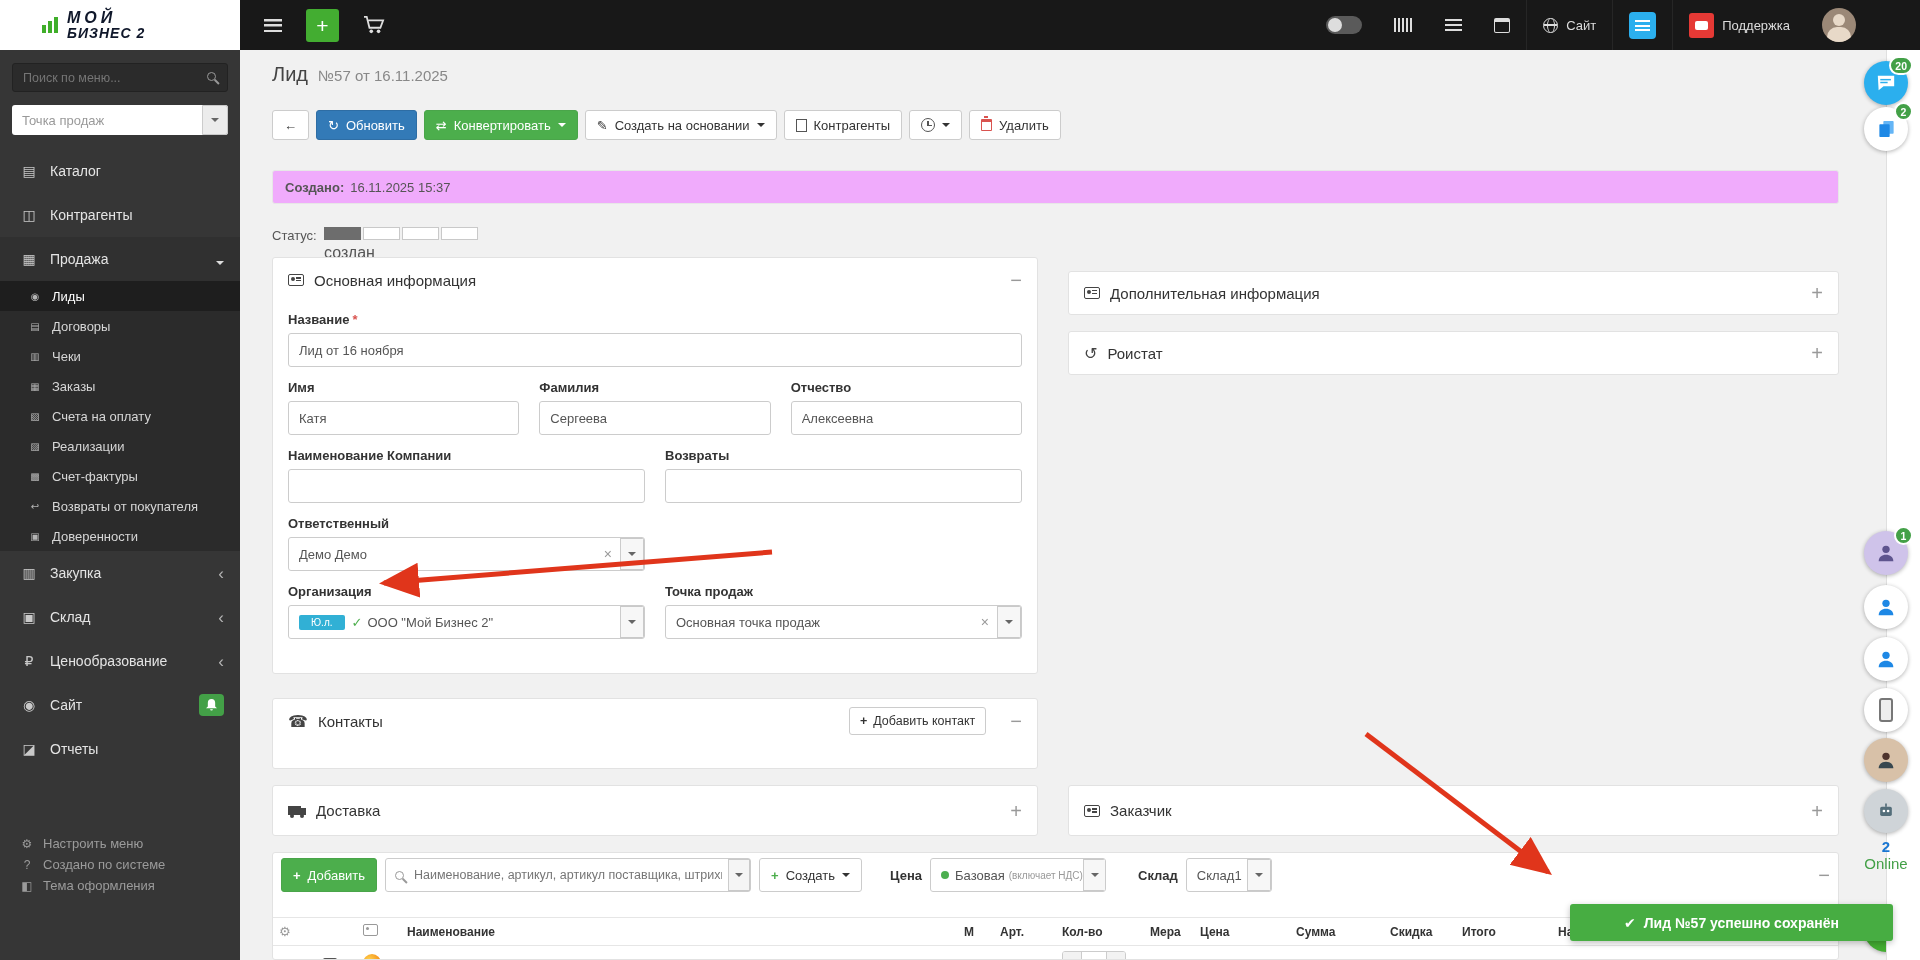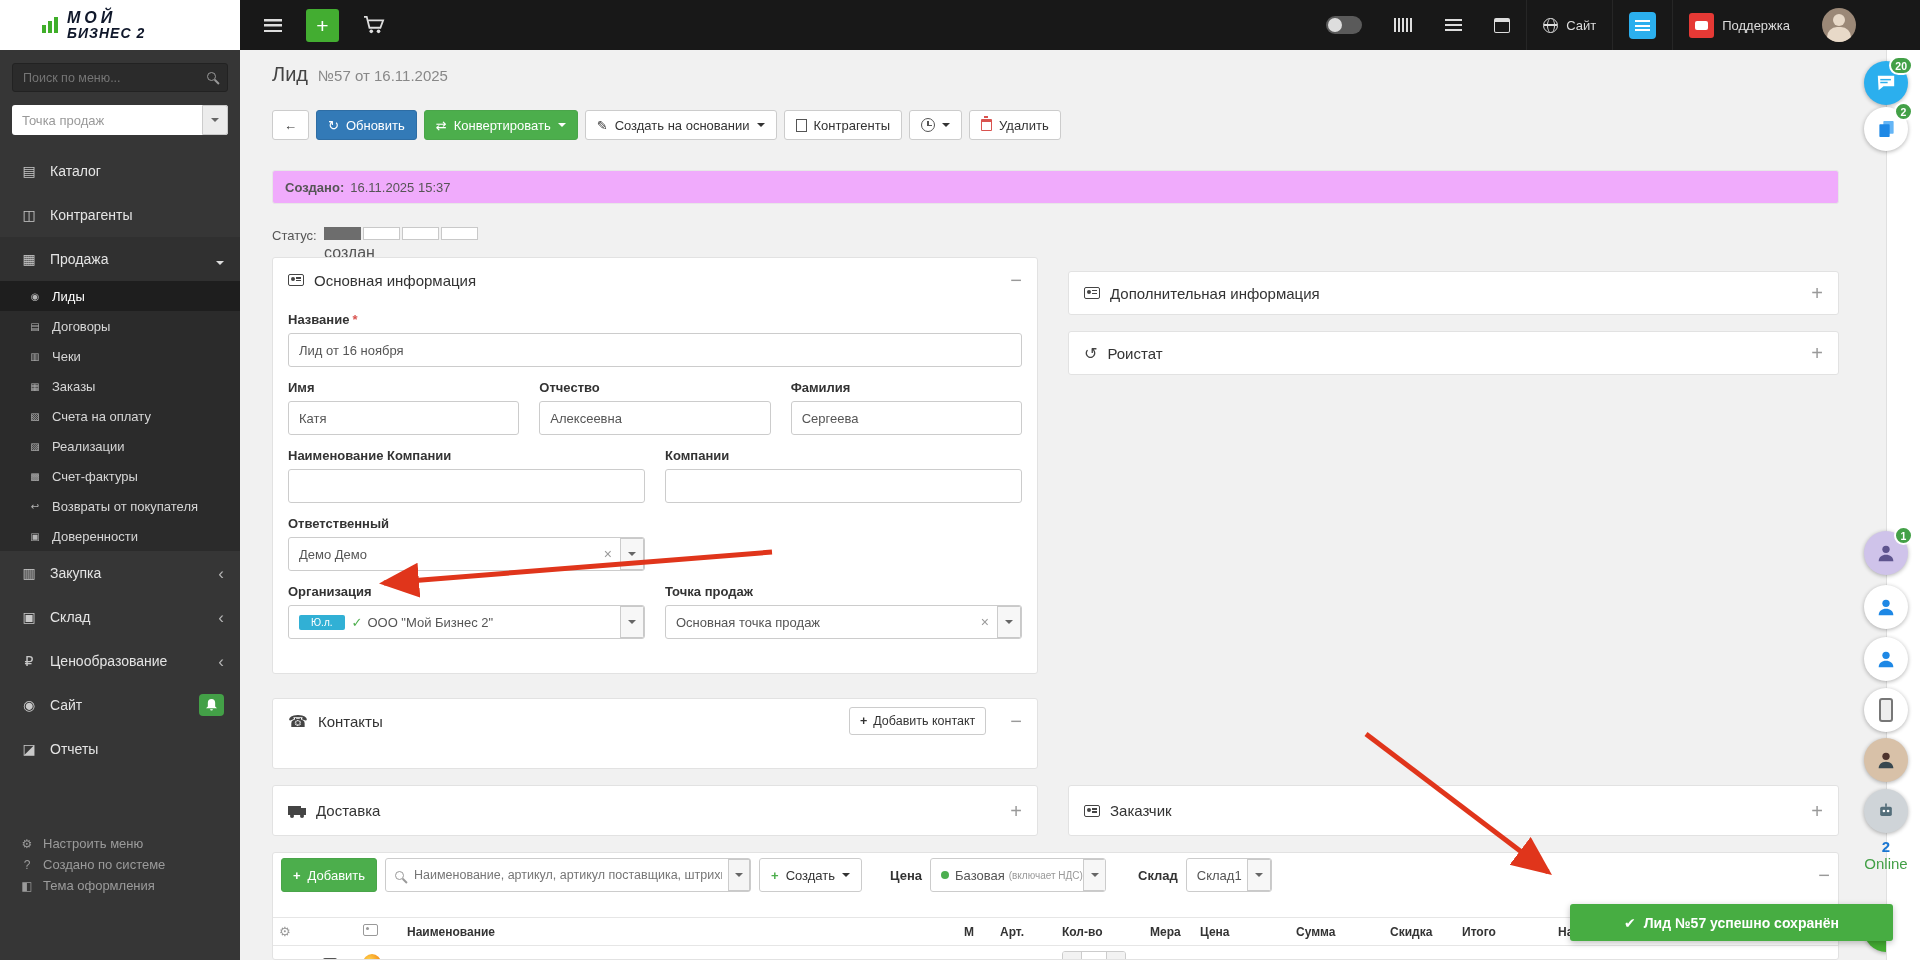--- a/index.html
+++ b/index.html
@@ -372,26 +372,26 @@
       <span>Основная информация</span>
       <button class="pcollapse">−</button>
     </div>
     <div class="pbody">
       <label class="flabel"><span>Название</span><span class="req">*</span></label>
       <div class="frow">
           <input class="inp" value="Лид от 16 ноября" style="">
         </div>
       <div class="frow c3">
         <div><label class="flabel">Имя</label><input class="inp" value="Катя" style=""></div>
+        <div><label class="flabel">Фамилия</label><input class="inp" value="Сергеева" style=""></div>
         <div><label class="flabel">Отчество</label><input class="inp" value="Алексеевна" style=""></div>
-        <div><label class="flabel">Фамилия</label><input class="inp" value="Сергеева" style=""></div>
       </div>
       <div class="frow c2">
         <div><label class="flabel">Наименование Компании</label><input class="inp" value="" style=""></div>
-        <div><label class="flabel">Компании</label><input class="inp" value="" style=""></div>
+        <div><label class="flabel">Возвраты</label><input class="inp" value="" style=""></div>
       </div>
       <div class="frow c2">
         <div>
           <label class="flabel">Ответственный</label>
           <div class="sel">
             <span>Демо Демо</span>
             <span class="x">×</span>
             <span class="seg">
                 <span class="caret"></span>
               </span>

